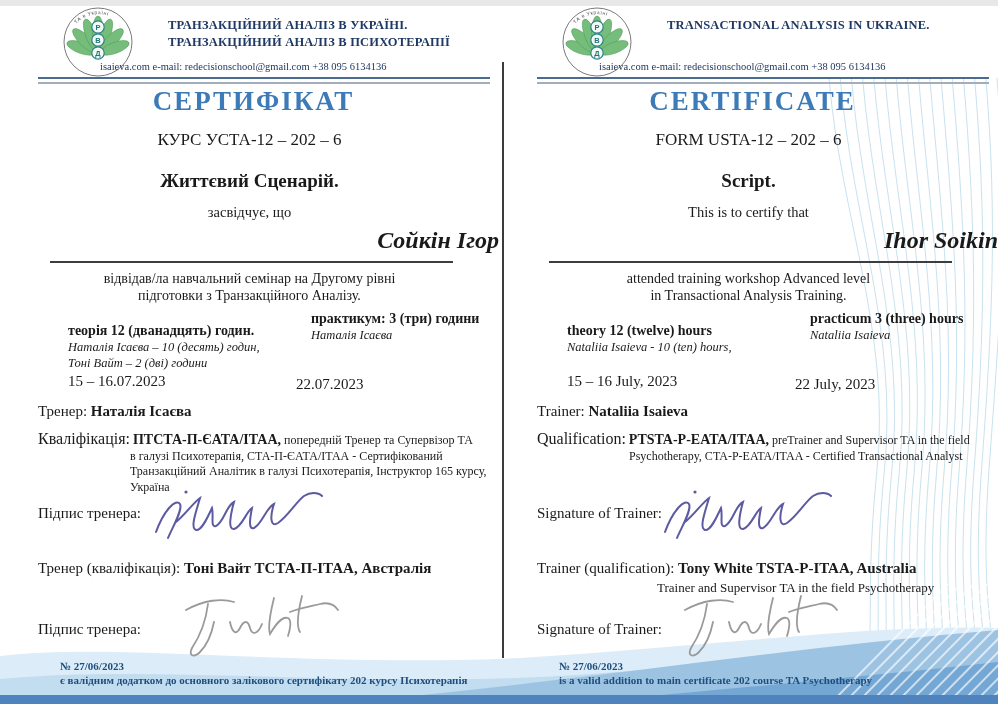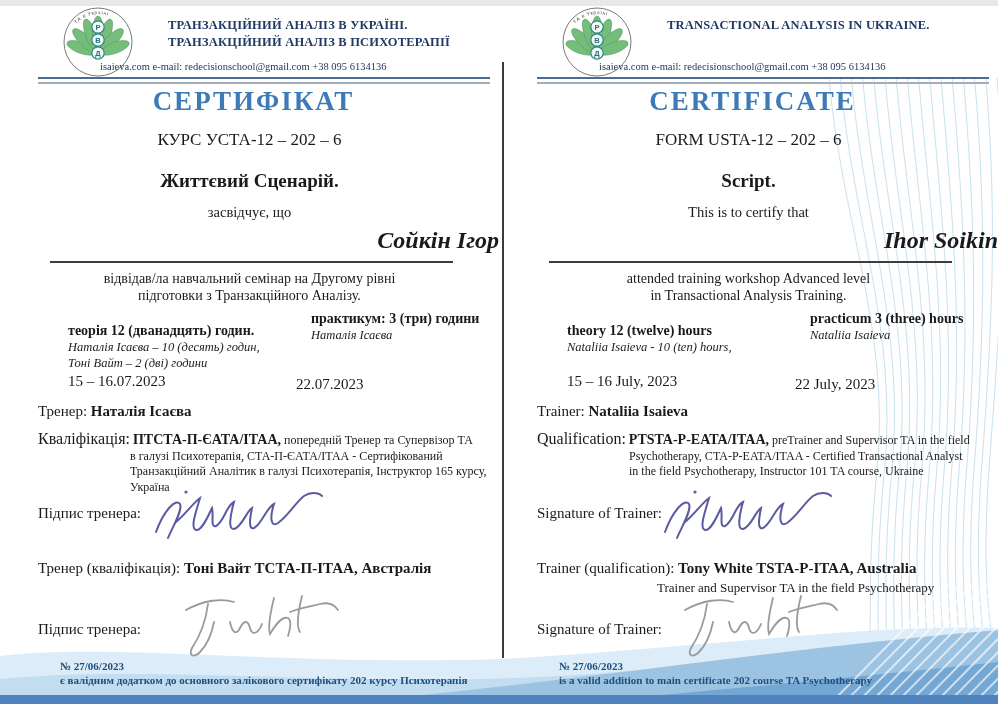--- a/index.html
+++ b/index.html
@@ -241,21 +241,20 @@
 
   <div class="trainer-row">
     <span style="position:static">Trainer:</span>
     <b>Nataliia Isaieva</b>
   </div>
   <div class="qual-block">
     <span class="qual-label">Qualification:</span>
     <span class="qual-bold">PTSTA-P-EATA/ITAA,</span>
     <span>preTrainer and Supervisor TA in the field</span>
     <span class="qual-indent">Psychotherapy, CTA-P-EATA/ITAA - Certified Transactional Analyst</span>
-    <span class="qual-indent">in the field Psychotherapy, Instructor 101 TA course, Ukraine</span>
   </div>
 
   <div class="sign-label1">Signature of Trainer:</div>
   <svg class="sig1" viewBox="0 0 185 78" style="left:160px">
     <path fill="none" stroke="#5c5aa0" stroke-width="2" stroke-linecap="round" d="M6,56 C14,34 26,22 30,28 C33,34 22,52 18,62 M26,46 C34,40 44,26 50,22 C46,36 40,52 46,54 C52,55 58,40 62,32 C64,40 60,52 66,50 C74,46 76,30 84,26 C80,40 78,54 84,53 C92,51 96,36 102,32 C100,42 98,54 104,52 C112,48 116,32 124,28 C120,40 120,52 128,47 C138,40 146,26 154,20 C160,16 168,16 172,20"></path>
     <circle cx="36" cy="16" r="1.6" fill="#5c5aa0"></circle>
   </svg>
 
   <div class="trainer2-row">
     <span style="position:static">Trainer (qualification):</span>

